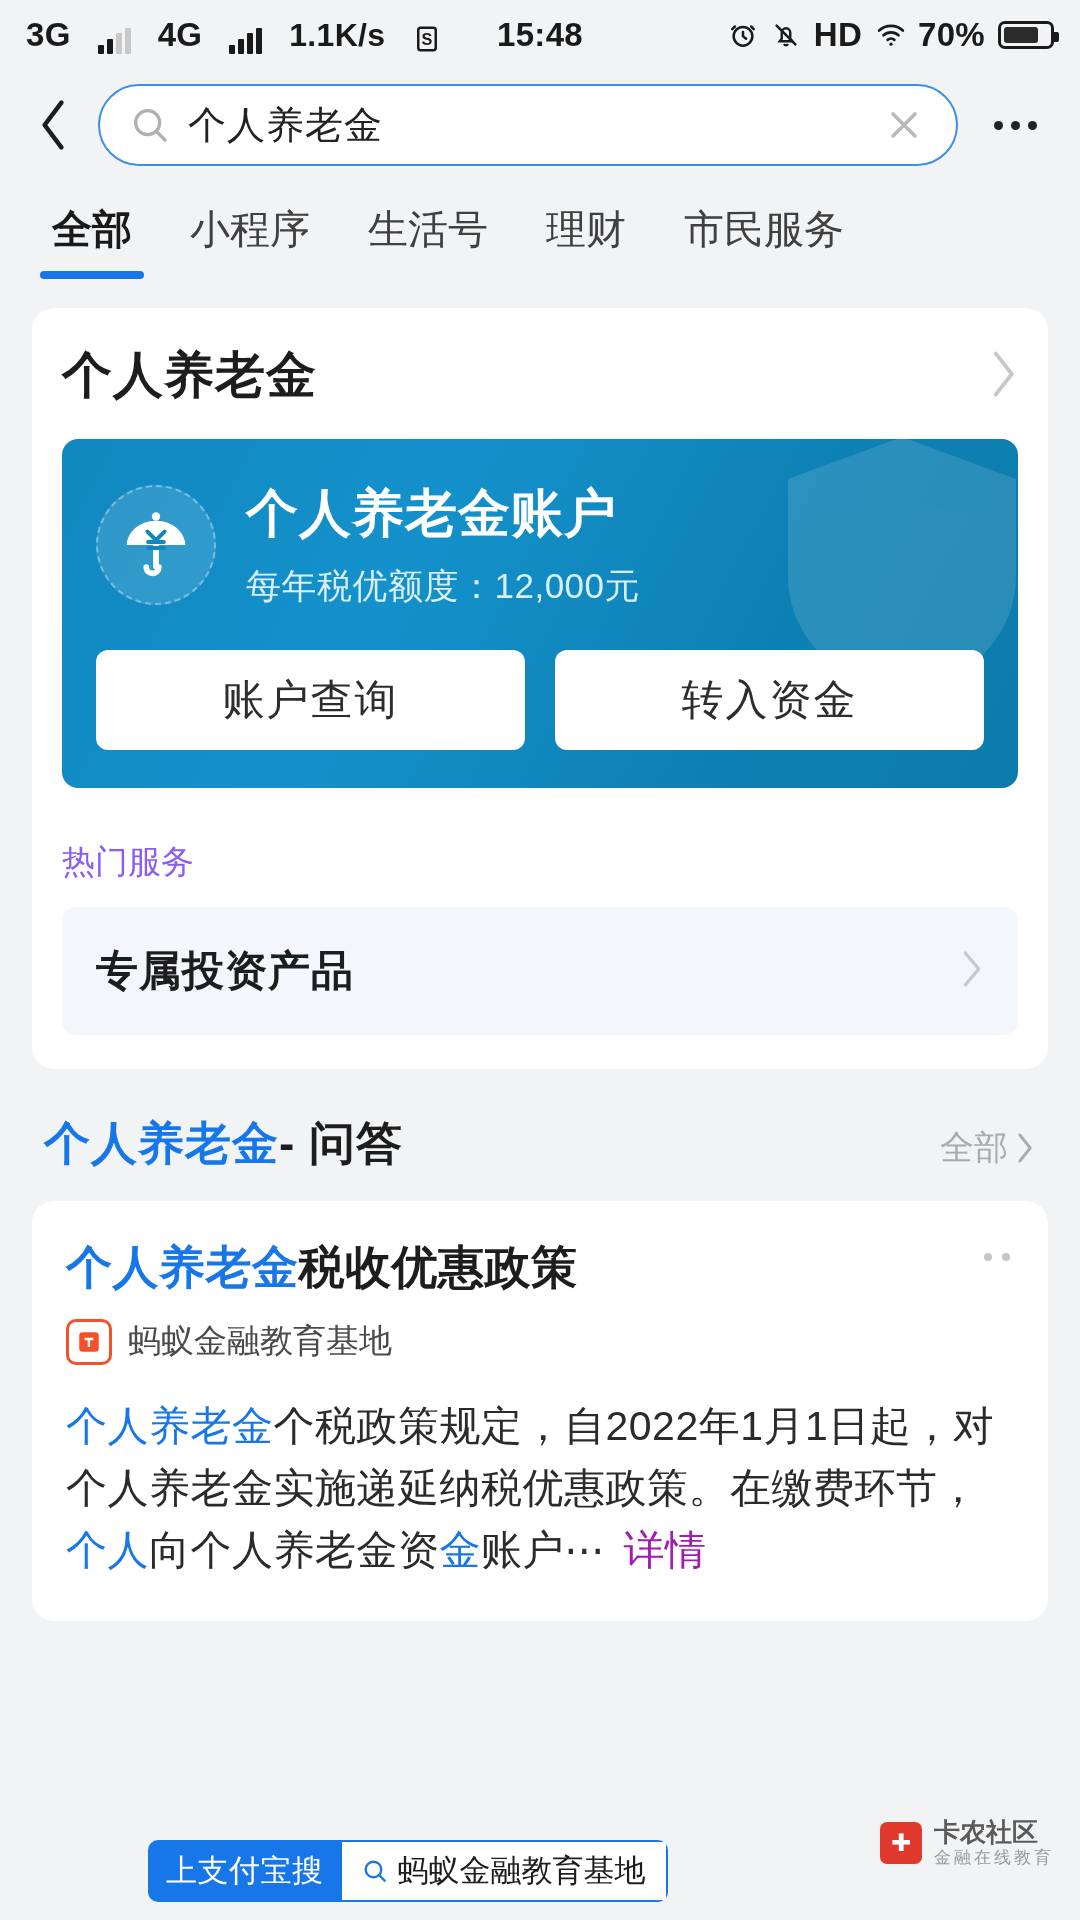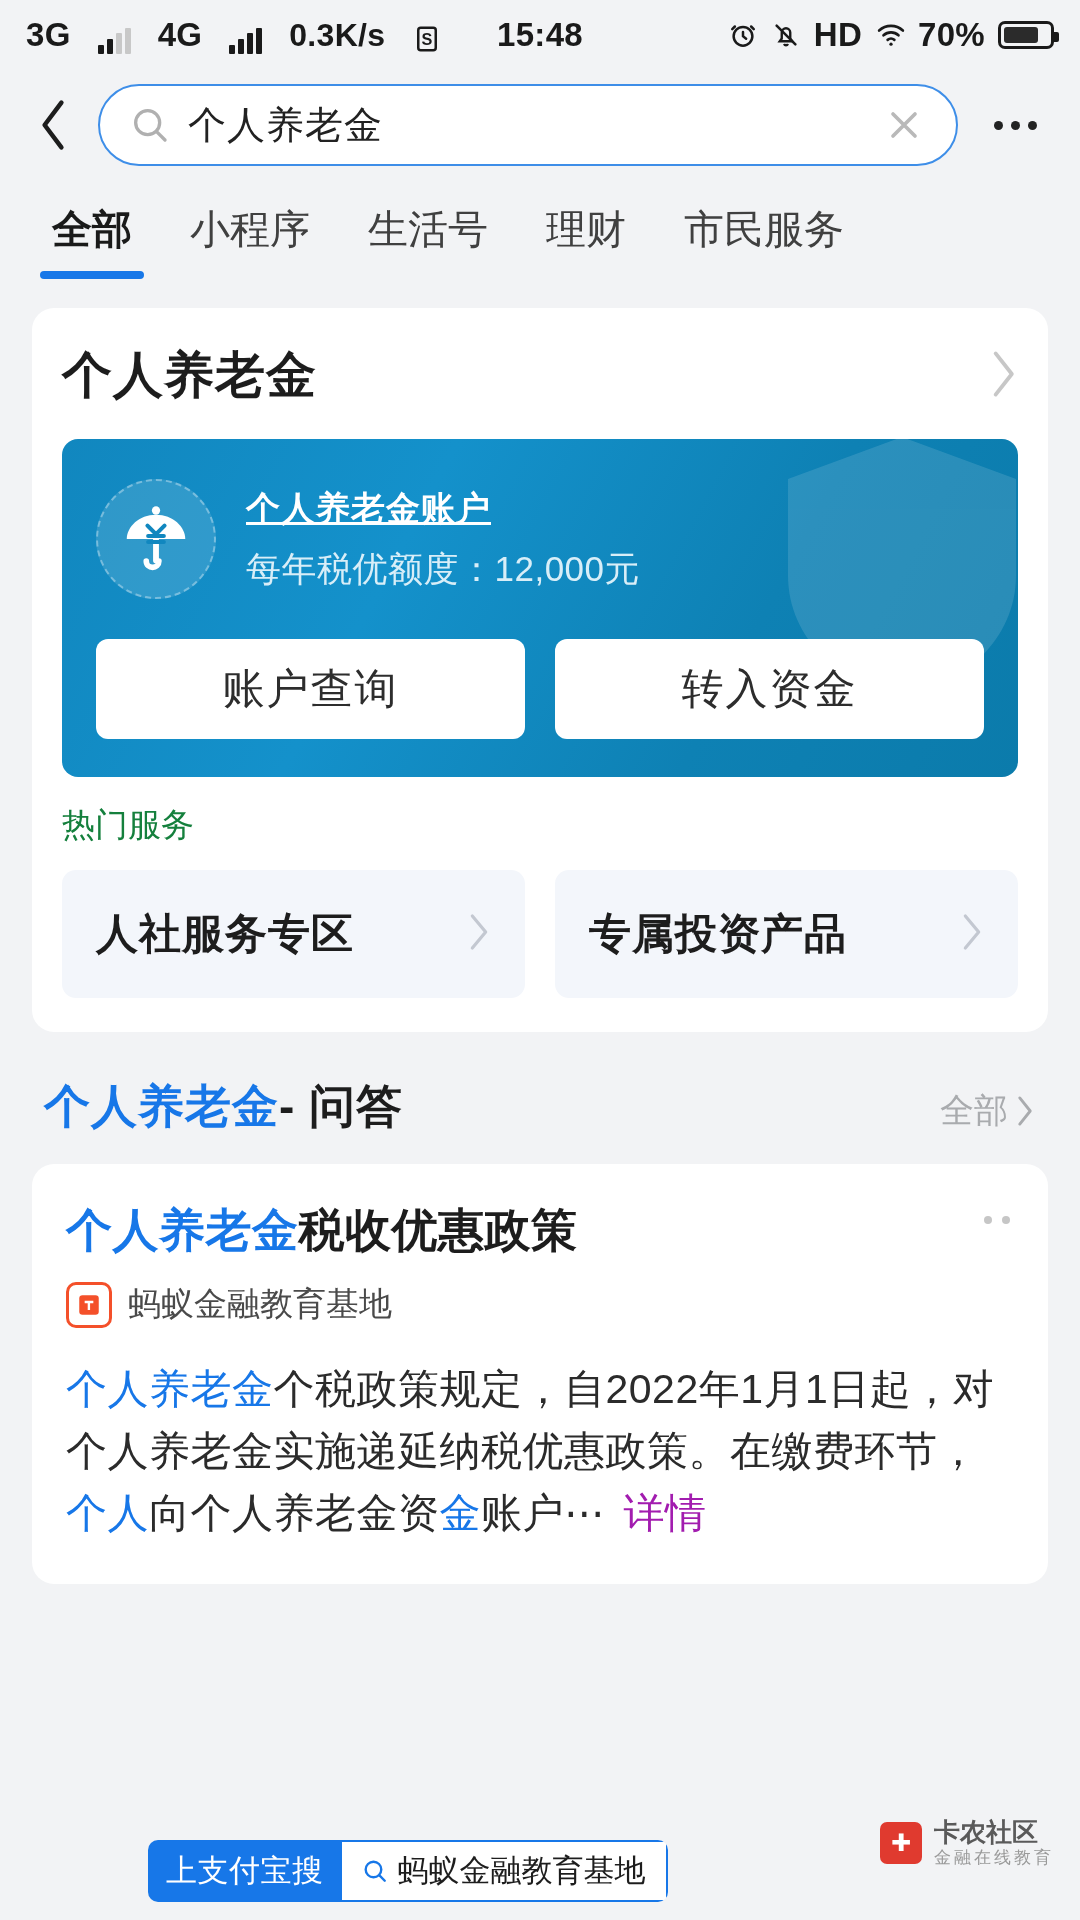--- a/index.html
+++ b/index.html
@@ -82,31 +82,31 @@
   .banner .shield{
     position:absolute; right:-34px; top:-20px; width:300px; height:300px; opacity:.12;
   }
   .banner-row{display:flex;align-items:center;gap:30px;}
   .coin{
     width:120px;height:120px;border-radius:50%;
     background:rgba(255,255,255,.13);
     border:2px dashed rgba(255,255,255,.35);
     display:flex;align-items:center;justify-content:center;flex:0 0 auto;
   }
-  .banner-text .bt-1{font-size:34px;color:#fff;font-weight:600;letter-spacing:1px;text-decoration:underline;}
+  .banner-text .bt-1{font-size:52px;color:#fff;font-weight:600;letter-spacing:1px;}
   .banner-text .bt-2{font-size:35px;color:#d8eef8;margin-top:14px;letter-spacing:.5px;}
   .banner-btns{display:flex;gap:30px;margin-top:40px;}
   .bbtn{
     flex:1;height:100px;background:#fff;border-radius:12px;
     display:flex;align-items:center;justify-content:center;
     font-size:42px;font-weight:400;color:#2d2d2d;letter-spacing:2px;
   }
 
   
-  .hot-label{margin-top:26px;font-size:33px;color:#15803d;}
+  .hot-label{margin-top:52px;font-size:33px;color:#8b5cf6;}
   .chips{display:flex;gap:30px;margin-top:22px;}
   .chip{
     flex:1;height:128px;background:#f3f6fb;border-radius:14px;
     display:flex;align-items:center;padding:0 34px;
   }
   .chip-label{font-size:42px;font-weight:700;color:#1d1d1d;letter-spacing:1px;}
   .chip-chev{margin-left:auto;color:#bfc4cc;}
 
   
   .qa-head{
@@ -176,21 +176,21 @@
         <i></i>
         <i></i>
       </span>
     <span>4G</span>
     <span class="bars">
         <i></i>
         <i></i>
         <i></i>
         <i></i>
       </span>
-    <span class="netspeed">0.3K/s</span>
+    <span class="netspeed">1.1K/s</span>
     <span class="sicon">
       <svg width="30" height="30" viewBox="0 0 24 24">
           <rect x="5" y="3" width="14" height="18" rx="2" fill="none" stroke="#1a1a1a" stroke-width="2"></rect>
           <text x="12" y="17" font-size="13" text-anchor="middle" fill="#1a1a1a" font-family="sans-serif">S</text>
         </svg>
     </span>
   </div>
   <div class="sb-center">15:48</div>
   <div class="sb-right">
     <span class="sicon">
@@ -288,28 +288,20 @@
     </div>
     <div class="banner-btns">
       <div class="bbtn">账户查询</div>
       <div class="bbtn">转入资金</div>
     </div>
   </div>
 
   <div class="hot-label">热门服务</div>
   <div class="chips">
     <div class="chip">
-      <span class="chip-label">人社服务专区</span>
-      <span class="chip-chev">
-        <svg width="24" height="40" viewBox="0 0 18 30">
-            <path d="M4 3 L14 15 L4 27" fill="none" stroke="#c3c8d1" stroke-width="2.4" stroke-linecap="round" stroke-linejoin="round"></path>
-          </svg>
-      </span>
-    </div>
-    <div class="chip">
       <span class="chip-label">专属投资产品</span>
       <span class="chip-chev">
         <svg width="24" height="40" viewBox="0 0 18 30">
             <path d="M4 3 L14 15 L4 27" fill="none" stroke="#c3c8d1" stroke-width="2.4" stroke-linecap="round" stroke-linejoin="round"></path>
           </svg>
       </span>
     </div>
   </div>
 </div>
 

